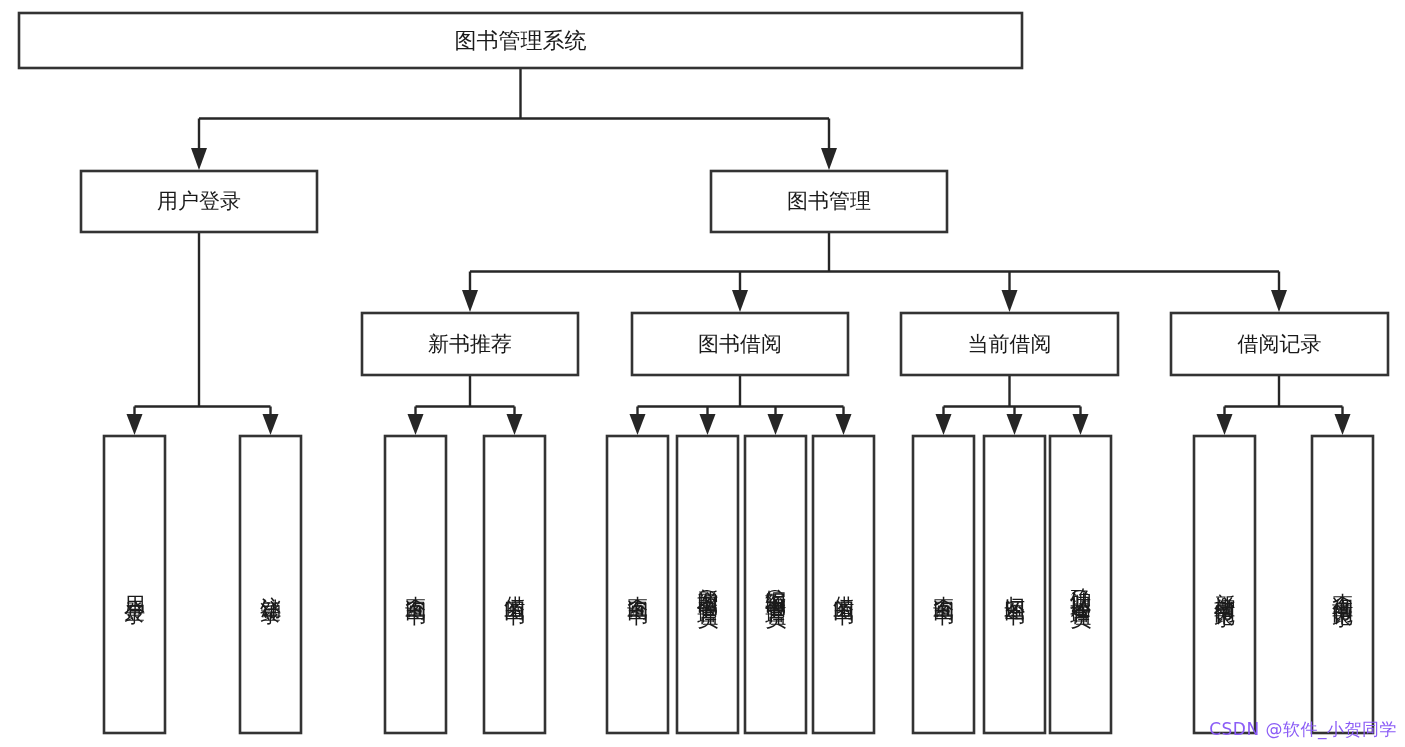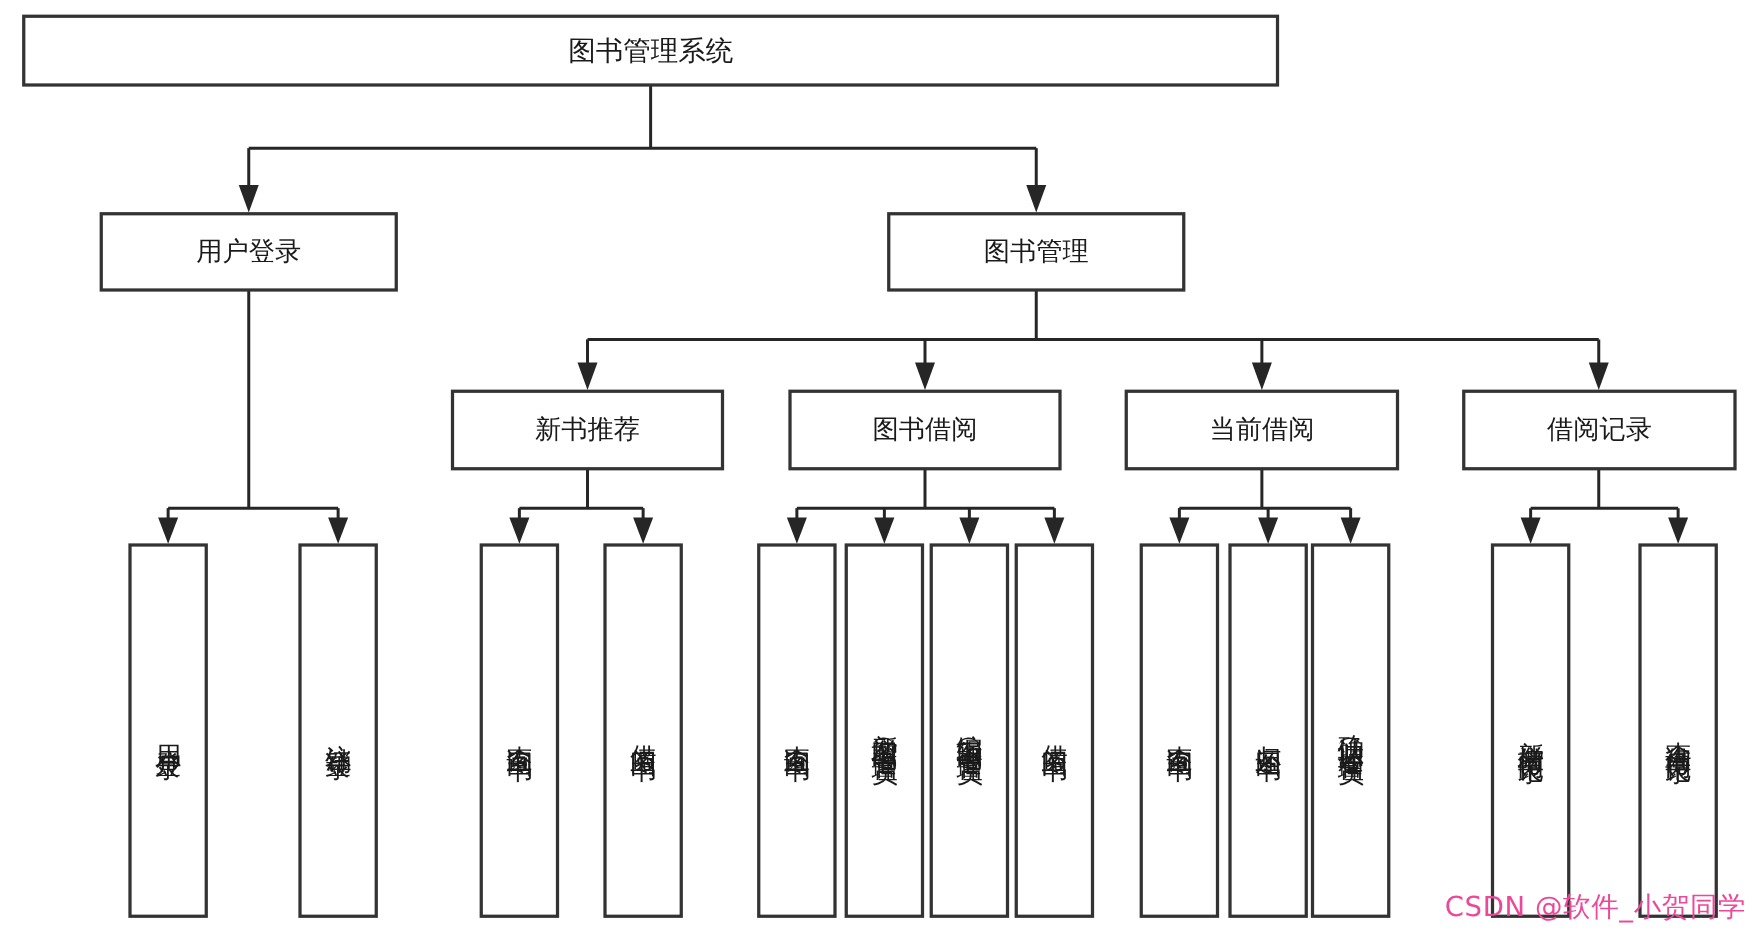--- a/index.html
+++ b/index.html
@@ -72,22 +72,22 @@
     justify-content: center;
     text-align: center;
     white-space: nowrap;
     pointer-events: none;
   }
   .watermark {
     position: absolute;
     right: 8px;
     bottom: 6px;
     font-family: "DejaVu Sans", "Liberation Sans", sans-serif;
-    font-size: 22px;
-    color: #ec4899;
+    font-size: 17px;
+    color: #8b5cf6;
     white-space: nowrap;
     letter-spacing: 0.5px;
   }
 </style>
 </head>
 <body>
 
 <div id="diagram-root">
 
   <svg class="diagram-svg" viewBox="0 0 1405 747">

